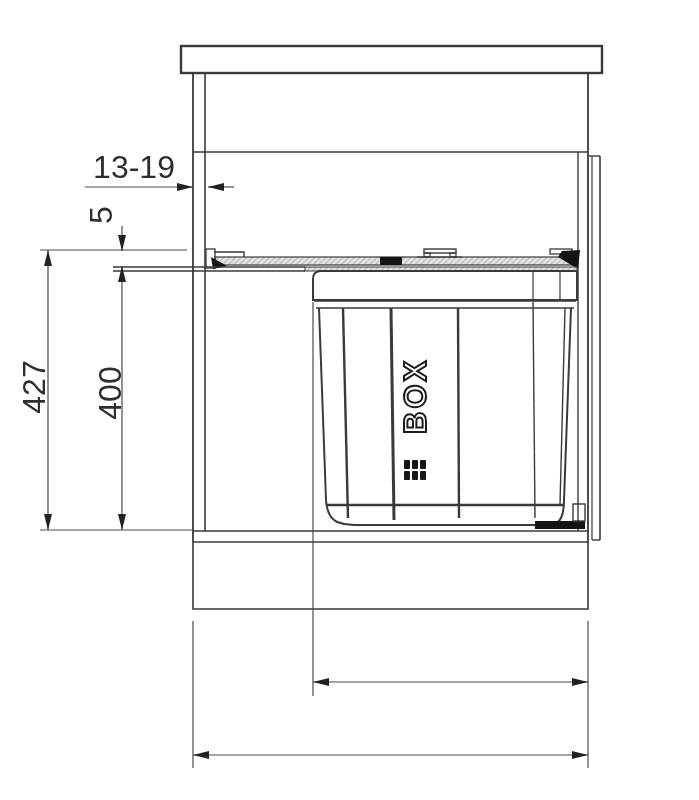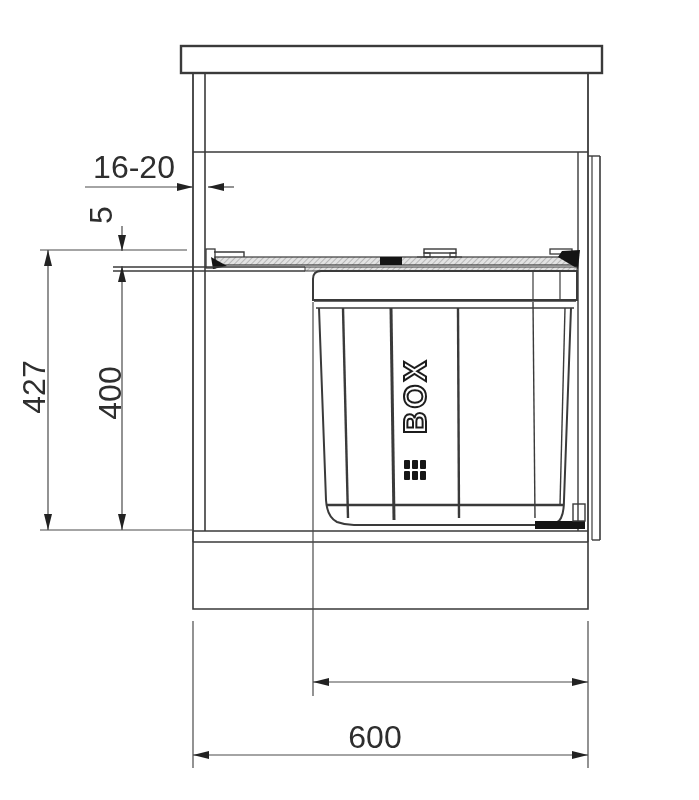--- a/index.html
+++ b/index.html
@@ -138,30 +138,29 @@
       <polygon points="122,251 118,235 126,235"></polygon>
       <polygon points="193,187 177,183 177,191"></polygon>
       <polygon points="208,187 224,183 224,191"></polygon>
       <polygon points="313,682 329,678 329,686"></polygon>
       <polygon points="588,682 572,678 572,686"></polygon>
       <polygon points="193,755 209,751 209,759"></polygon>
       <polygon points="588,755 572,751 572,759"></polygon>
     </g>
   </svg>
 
-  <div class="dim-label" style="left:84px;top:151px;width:100px;">16-20</div>
+  <div class="dim-label" style="left:84px;top:151px;width:100px;">13-19</div>
 
   <div class="dim-label rot" style="left:71px;top:199px;width:60px;">5</div>
 
   <div class="dim-label rot" style="left:-6px;top:371px;width:80px;">427</div>
 
   <div class="dim-label rot" style="left:70px;top:377px;width:80px;">400</div>
 
 
-  <div class="dim-label" style="left:335px;top:721px;width:80px;">600</div>
 
   <div class="logo">
     <span class="logo-mark">
       <span></span>
         <span></span>
         <span></span>
         <span></span>
         <span></span>
         <span></span>
     </span>

